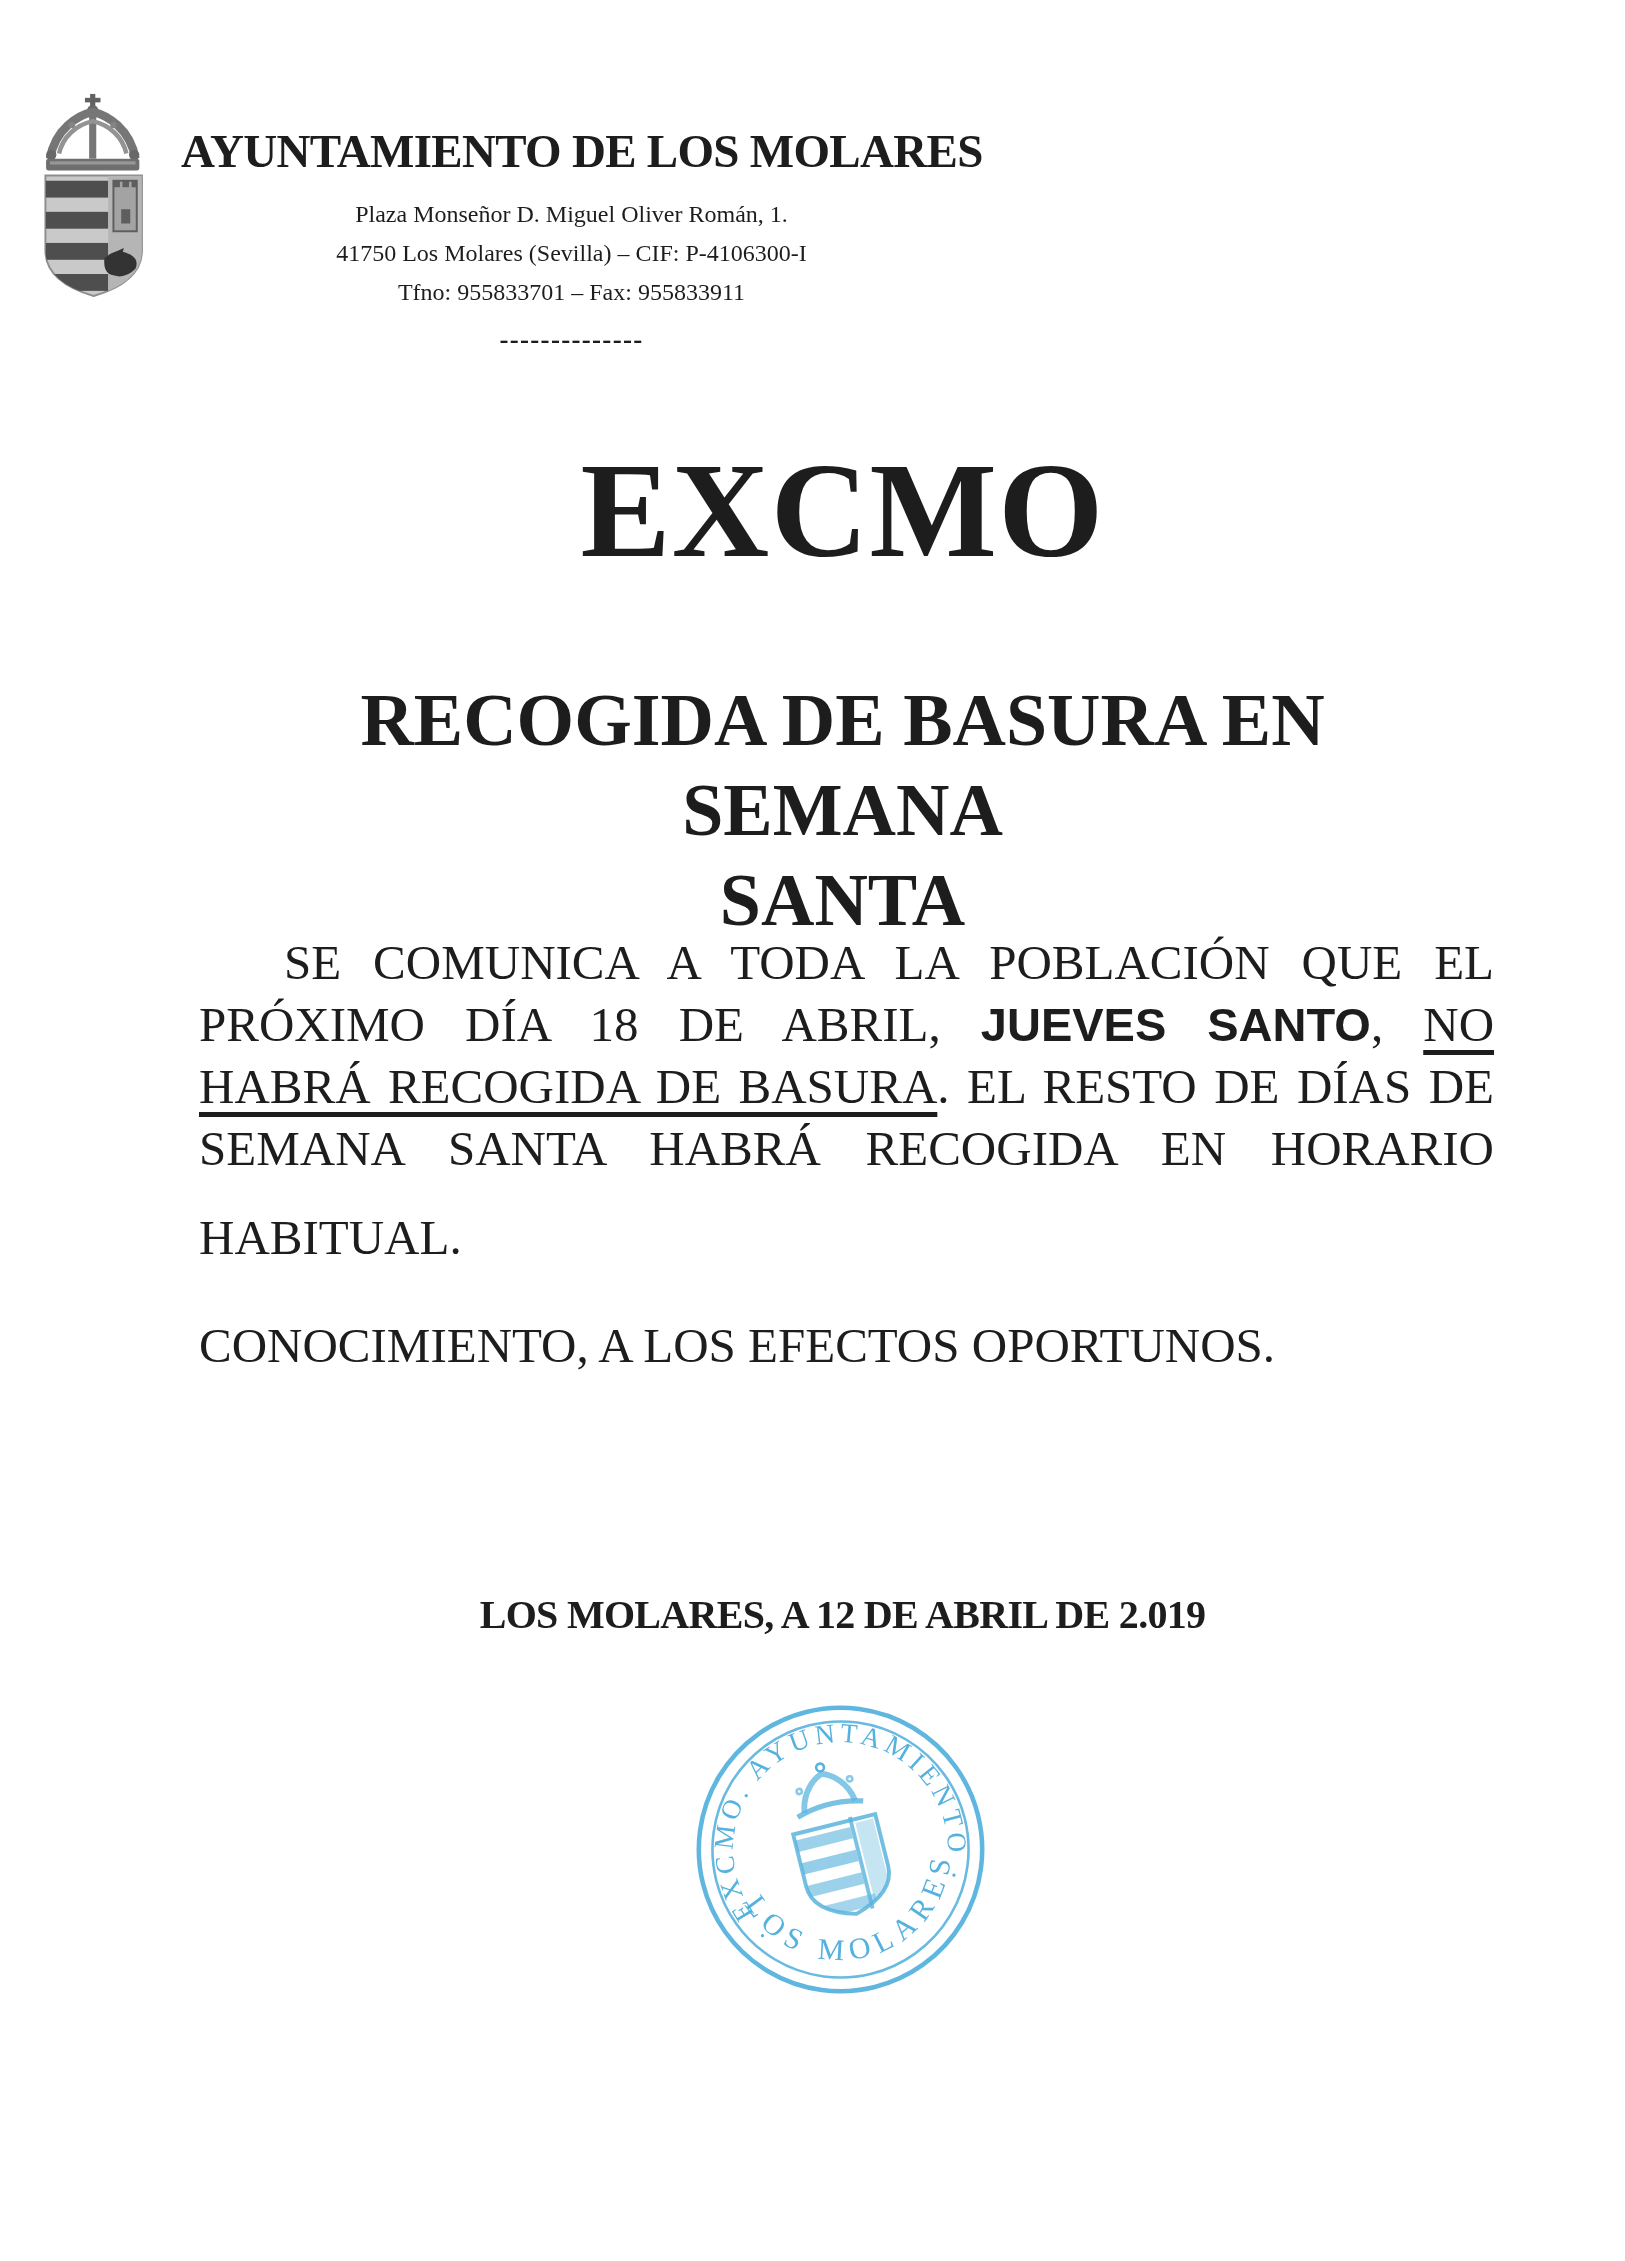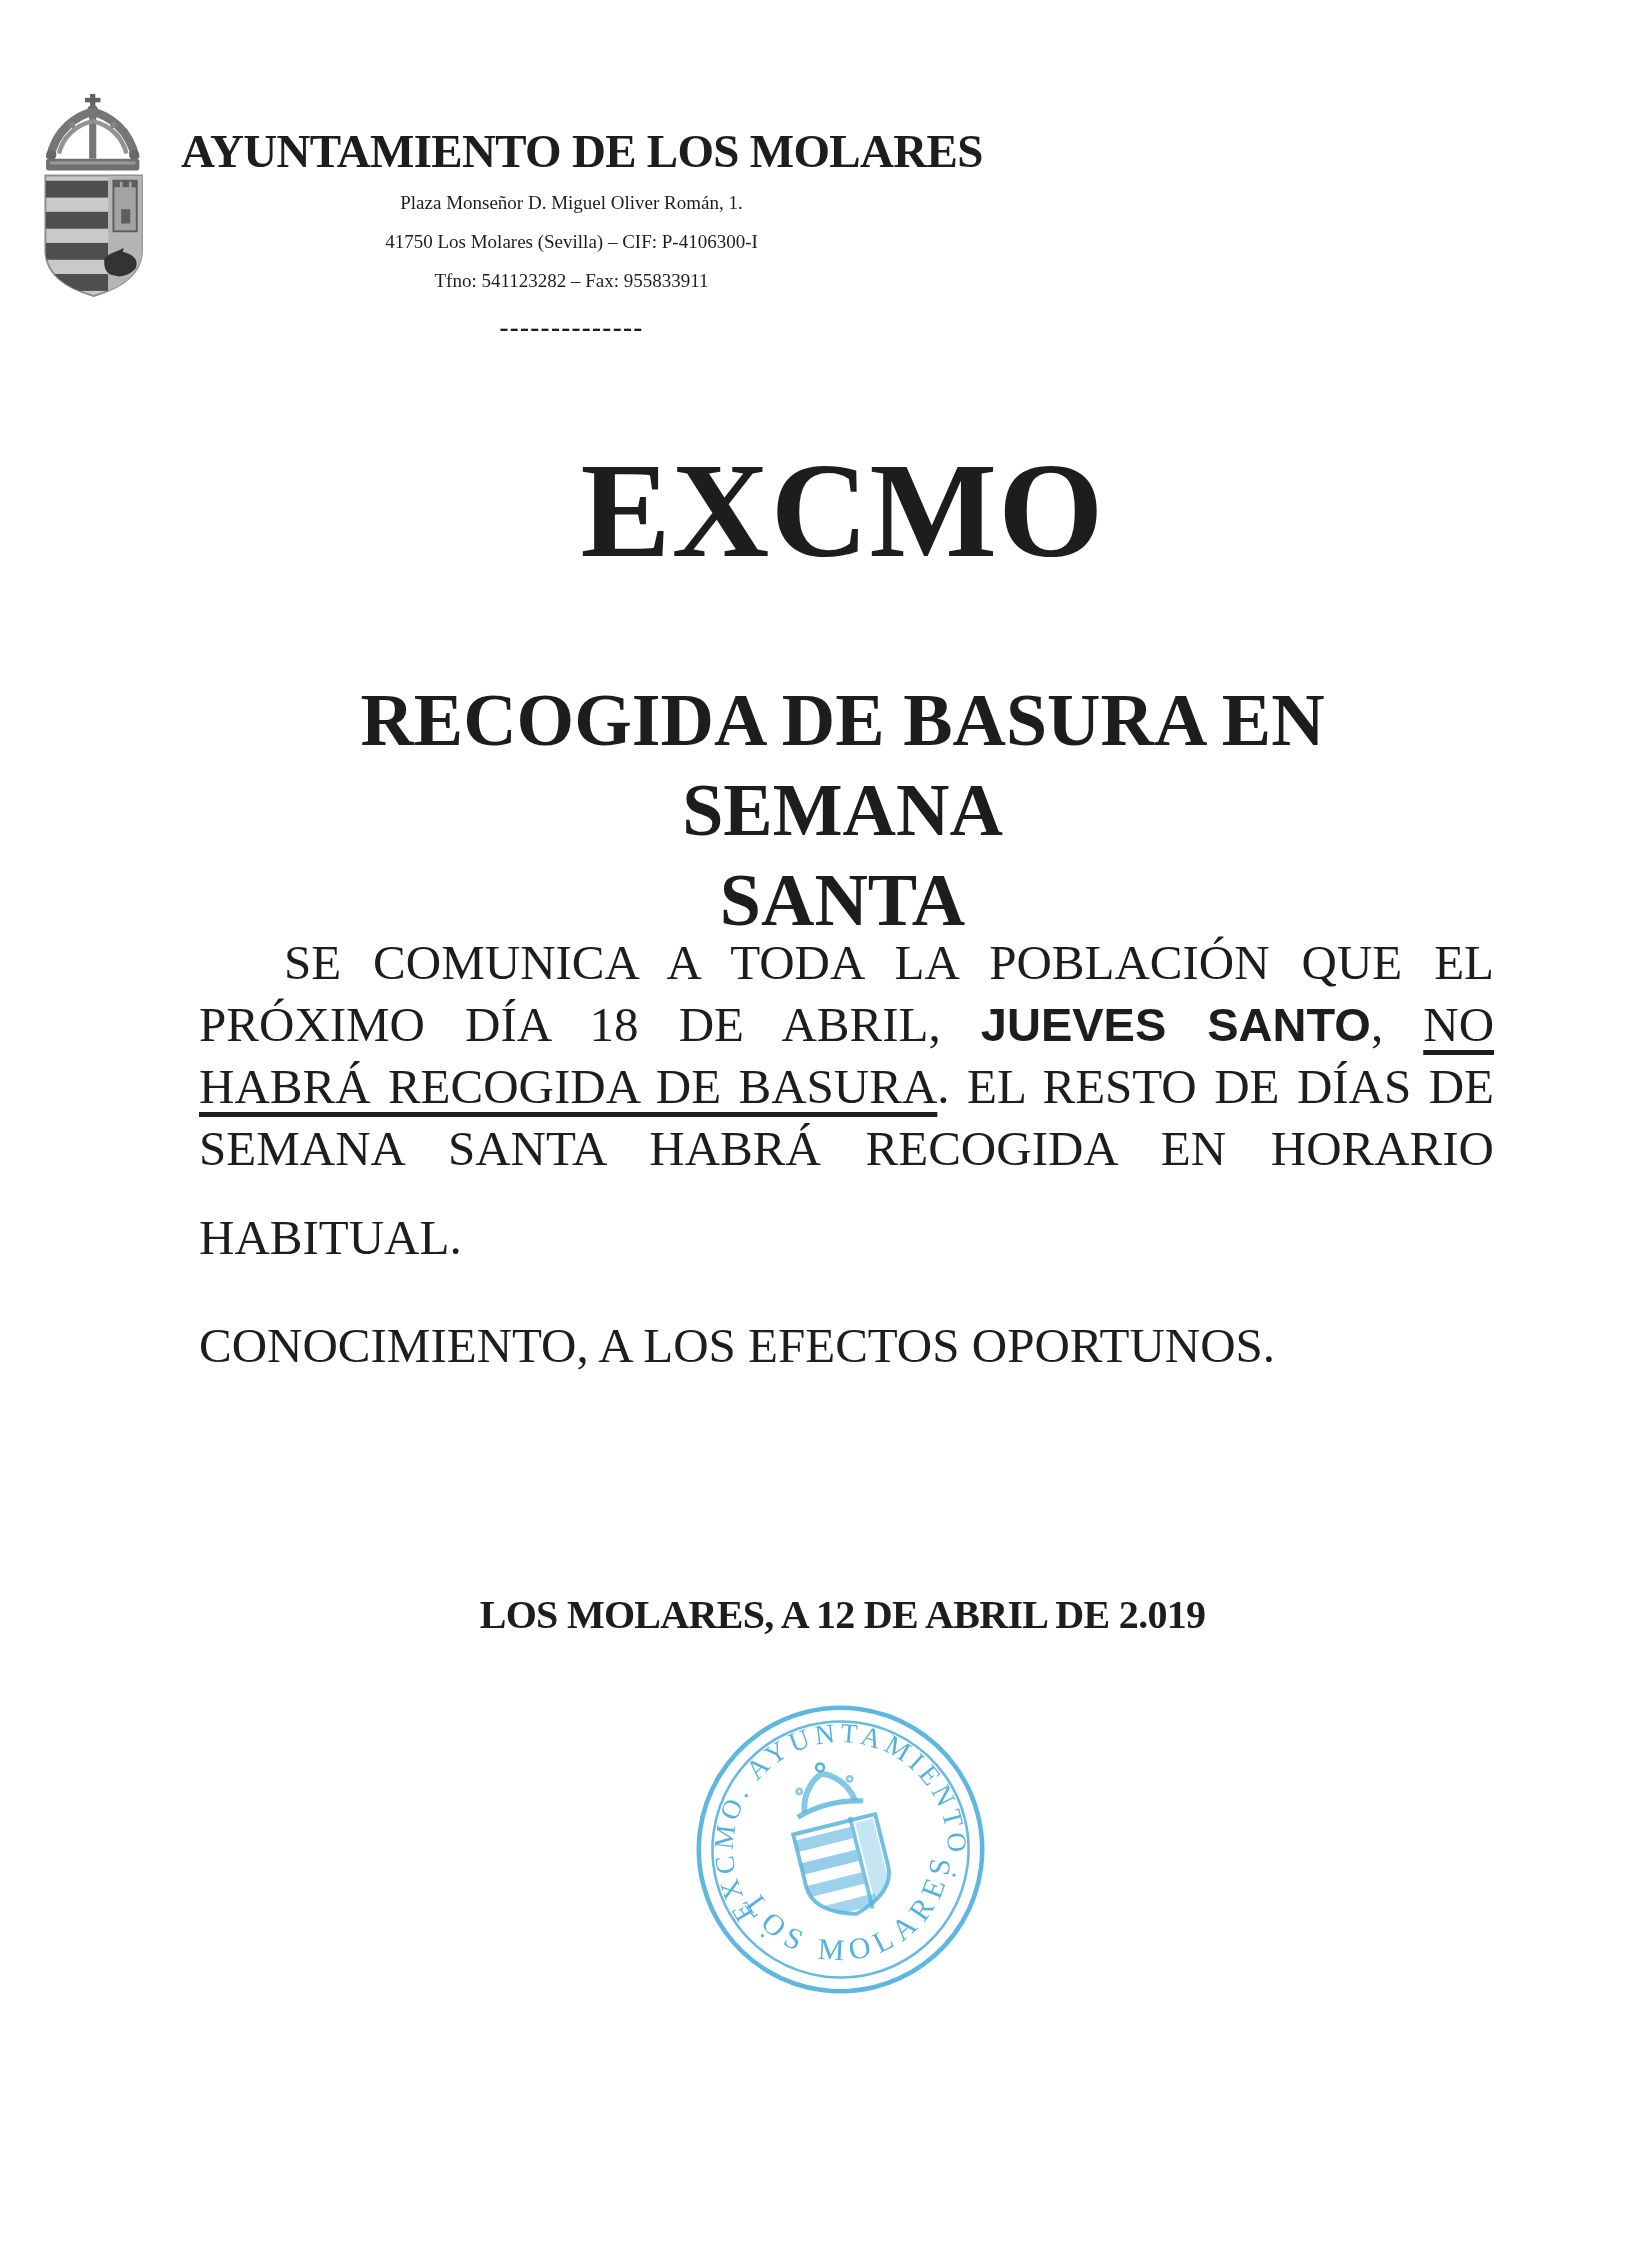--- a/index.html
+++ b/index.html
@@ -14,21 +14,21 @@
   
   #crest{position:absolute;left:37px;top:91px;width:114px;height:208px;}
   #header-block{
     position:absolute;left:181px;top:125px;width:781px;
     text-align:center;
   }
   .org-name{
     font-size:47px;font-weight:bold;line-height:52px;letter-spacing:-0.7px;
     white-space:nowrap;
   }
-  .address{font-size:19px;line-height:39px;margin-top:6px;}
+  .address{font-size:24px;line-height:39px;margin-top:18px;}
   .address div{white-space:nowrap;}
   .separator{
     margin-top:14.3px;font-size:27px;font-weight:bold;letter-spacing:1.3px;
     line-height:26px;
   }
   
   #content{position:absolute;left:195px;top:0;width:1295px;height:2261px;}
   #aviso{
     position:absolute;top:442px;left:0;width:100%;
     text-align:center;font-size:135px;font-weight:bold;line-height:137px;
@@ -105,21 +105,21 @@
         <path d="M112,252 l22,-10 l-4,16 z" fill="#333333"></path>
       </g>
     </g>
   </svg>
 
   <div id="header-block">
     <div class="org-name">AYUNTAMIENTO DE LOS MOLARES</div>
     <div class="address">
       <div>Plaza Monseñor D. Miguel Oliver Román, 1.</div>
       <div>41750 Los Molares (Sevilla) – CIF: P-4106300-I</div>
-      <div>Tfno: 541123282 – Fax: 955833911</div>
+      <div>Tfno: 955833701 – Fax: 955833911</div>
     </div>
     <div class="separator">--------------</div>
   </div>
 
   <div id="content">
 
     <div id="aviso">EXCMO</div>
 
     <div id="subtitle">
       <div>RECOGIDA DE BASURA EN SEMANA</div>

